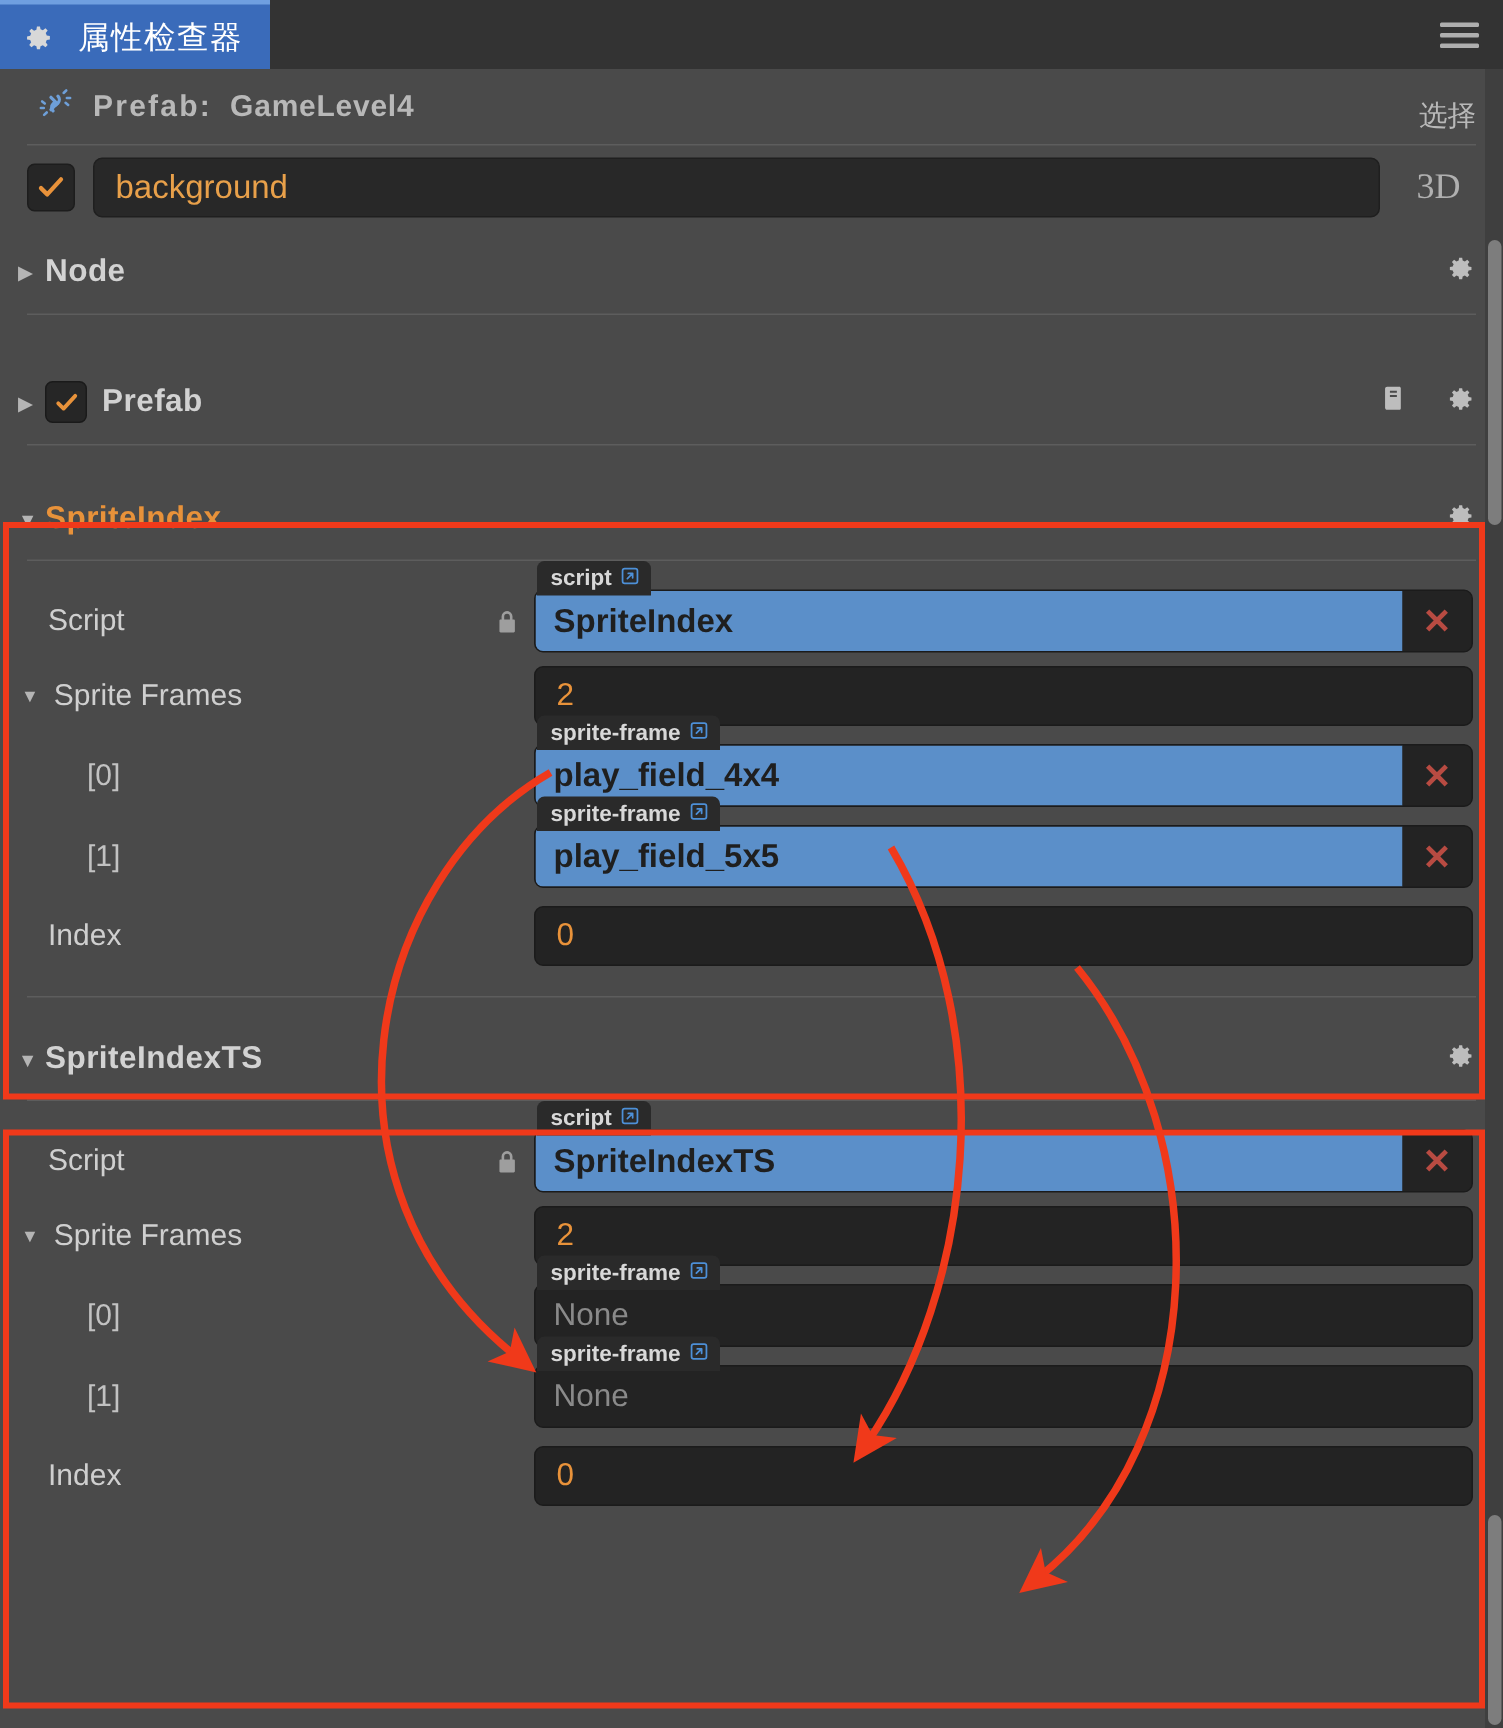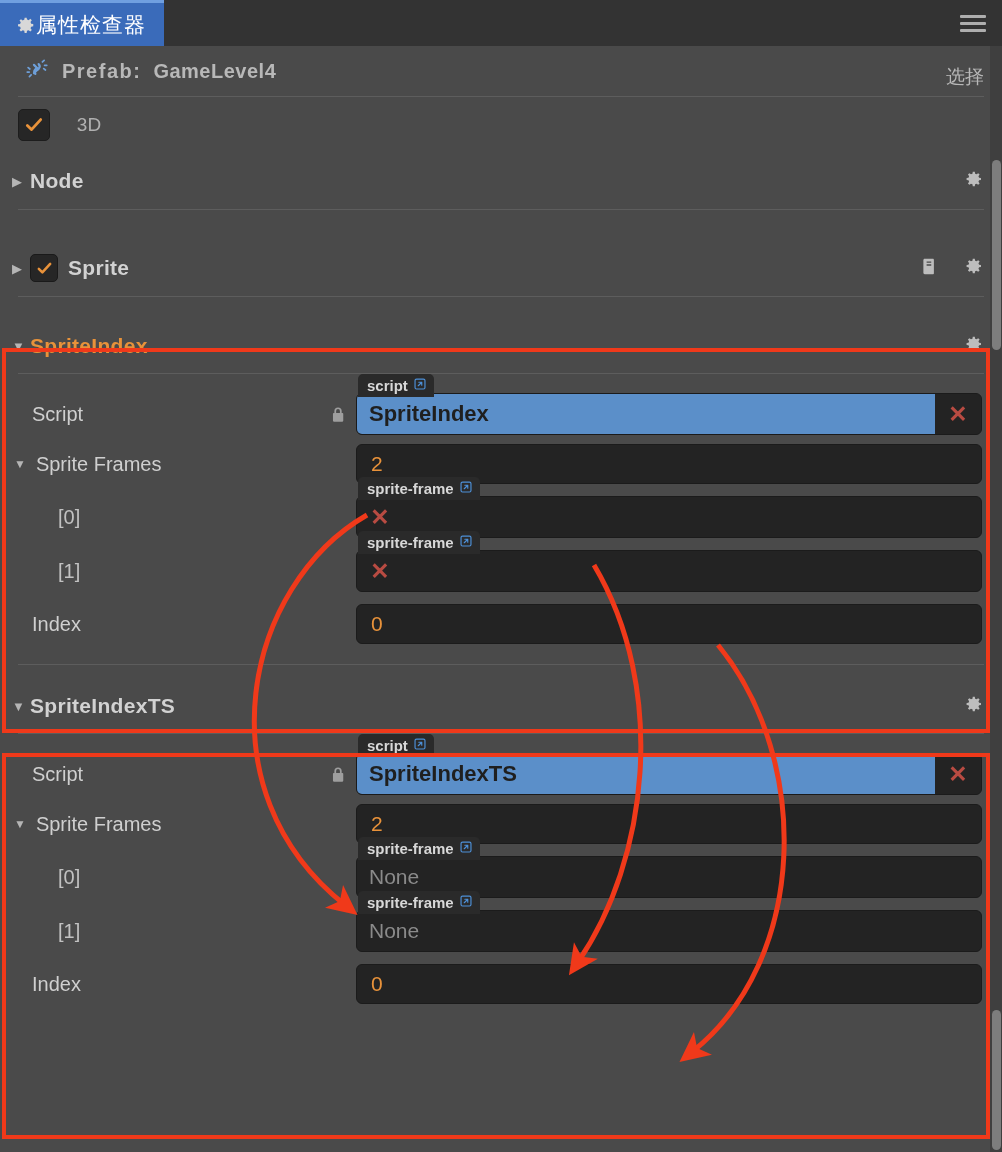--- a/index.html
+++ b/index.html
@@ -22,21 +22,21 @@
     height: 46px;
     background: #333333;
     display: flex;
     align-items: stretch;
     position: relative;
     border-bottom: 1px solid #2b2b2b;
   }
   .tab {
     display: flex;
     align-items: center;
-    gap: 0;
+    gap: 16px;
     padding: 0 18px 0 14px;
     background: #3a6bba;
     border-top: 3px solid #6f9fe0;
     box-sizing: border-box;
     cursor: default;
   }
   .tab-title {
     font-size: 21px;
     color: #ffffff;
     letter-spacing: 1px;
@@ -129,23 +129,24 @@
     padding: 0 14px;
     box-sizing: border-box;
     font-size: 22px;
     color: #e8a04a;
     cursor: text;
   }
   .name-3d {
     flex: 0 0 auto;
     width: 54px;
     text-align: center;
-    font-size: 19px;
+    font-size: 24px;
     color: #b0b0b0;
     cursor: pointer;
+    font-family: Liberation Serif, serif;
   }
 
   
   .comp-head {
     height: 56px;
     display: flex;
     align-items: center;
     padding: 0 18px 0 12px;
     box-sizing: border-box;
   }
@@ -357,20 +358,21 @@
     <span class="prefab-select">选择</span>
   </div>
   <div class="hr"></div>
 
   <div class="name-row">
     <div class="checkbox">
       <svg viewBox="0 0 24 24">
           <path d="M4 12.5l5 5L20 5.5" fill="none" stroke="#e8923a" stroke-width="3.4" stroke-linecap="round" stroke-linejoin="round"></path>
         </svg>
     </div>
+    <div class="name-field">background</div>
     <div class="name-3d">3D</div>
   </div>
 
   <div class="comp-head">
     <span class="arrow">▶</span>
     <span class="comp-title">Node</span>
     <span class="comp-icons">
       <span class="icon-btn">
         <svg width="22" height="22" viewBox="0 0 24 24" fill="#bdbdbd">
             <path d="M12 8.6a3.4 3.4 0 1 0 0 6.8 3.4 3.4 0 0 0 0-6.8zm0 5.2a1.8 1.8 0 1 1 0-3.6 1.8 1.8 0 0 1 0 3.6z"></path>
@@ -384,21 +386,21 @@
   <div class="gap"></div>
   <div class="gap"></div>
 
   <div class="comp-head">
     <span class="arrow">▶</span>
     <div class="comp-check">
       <svg viewBox="0 0 24 24">
           <path d="M4 12.5l5 5L20 5.5" fill="none" stroke="#e8923a" stroke-width="3.6" stroke-linecap="round" stroke-linejoin="round"></path>
         </svg>
     </div>
-    <span class="comp-title">Sprite</span>
+    <span class="comp-title">Prefab</span>
     <span class="comp-icons">
       <span class="icon-btn">
         <svg width="21" height="21" viewBox="0 0 24 24" fill="#bdbdbd">
             <path d="M6.6 3.2h9.2c.7 0 1.2.5 1.2 1.2v15.2c0 .7-.5 1.2-1.2 1.2H6.6c-.9 0-1.6-.7-1.6-1.6V4.8c0-.9.7-1.6 1.6-1.6zm2.1 3.1v1.5h5.3V6.3H8.7zm0 3.2v1.5h5.3V9.5H8.7z"></path>
           </svg>
       </span>
       <span class="icon-btn">
         <svg width="22" height="22" viewBox="0 0 24 24" fill="#bdbdbd">
             <path d="M12 8.6a3.4 3.4 0 1 0 0 6.8 3.4 3.4 0 0 0 0-6.8zm0 5.2a1.8 1.8 0 1 1 0-3.6 1.8 1.8 0 0 1 0 3.6z"></path>
             <path d="M20.7 13.1v-2.2l-2.1-.35a6.7 6.7 0 0 0-.66-1.6l1.27-1.75-1.55-1.55-1.75 1.27a6.7 6.7 0 0 0-1.6-.66L13.95 4.2h-2.2l-.35 2.05a6.7 6.7 0 0 0-1.6.66L8.05 5.64 6.5 7.2l1.27 1.75a6.7 6.7 0 0 0-.66 1.6l-2.1.35v2.2l2.1.35c.15.56.37 1.1.66 1.6L6.5 16.8l1.55 1.55 1.75-1.27c.5.29 1.04.51 1.6.66l.35 2.05h2.2l.35-2.05c.56-.15 1.1-.37 1.6-.66l1.75 1.27 1.55-1.55-1.27-1.75c.29-.5.51-1.04.66-1.6z"></path>
@@ -467,39 +469,41 @@
       <div class="tag">
         <span>sprite-frame</span>
         <span>
           <svg viewBox="0 0 24 24" fill="none" stroke="#4d90d8" stroke-width="2">
               <rect x="3.5" y="3.5" width="17" height="17" rx="2.5"></rect>
               <path d="M9 15l6-6M10 9h5v5" stroke-linecap="round" stroke-linejoin="round"></path>
             </svg>
         </span>
       </div>
       <div class="asset">
+        <div class="fill">play_field_4x4</div>
         <div class="xbtn">✕</div>
       </div>
     </div>
   </div>
 
   <div class="prop-row" style="height:54px;">
     <div class="prop-label indent">[1]</div>
     <div class="lock"></div>
     <div class="field-wrap">
       <div class="tag">
         <span>sprite-frame</span>
         <span>
           <svg viewBox="0 0 24 24" fill="none" stroke="#4d90d8" stroke-width="2">
               <rect x="3.5" y="3.5" width="17" height="17" rx="2.5"></rect>
               <path d="M9 15l6-6M10 9h5v5" stroke-linecap="round" stroke-linejoin="round"></path>
             </svg>
         </span>
       </div>
       <div class="asset">
+        <div class="fill">play_field_5x5</div>
         <div class="xbtn">✕</div>
       </div>
     </div>
   </div>
 
   <div class="prop-row" style="height:52px;">
     <div class="prop-label">Index</div>
     <div class="lock"></div>
     <div class="field-wrap">
       <div class="val-field">0</div>

